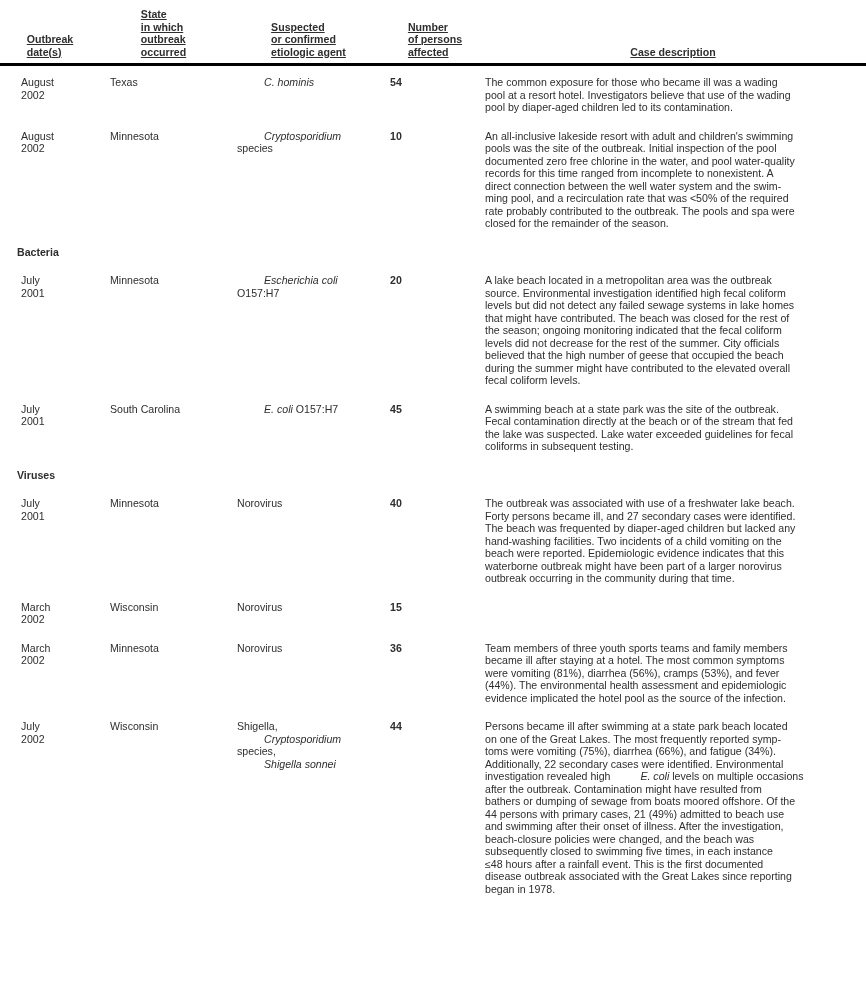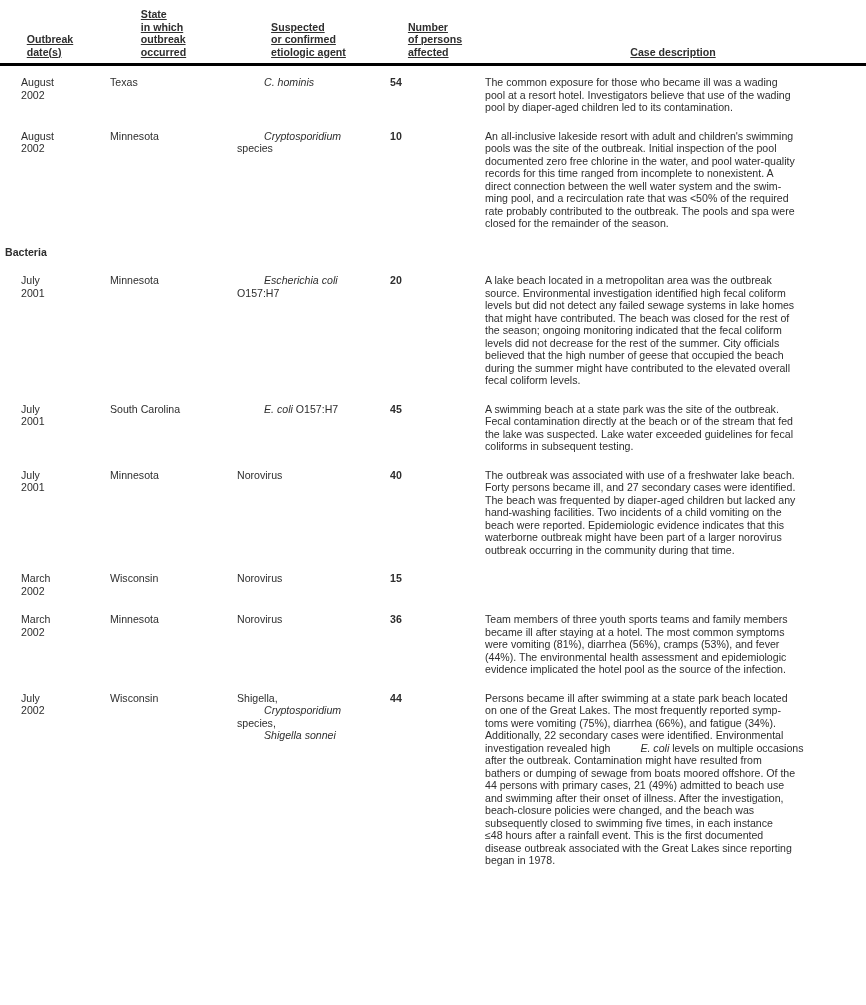--- a/index.html
+++ b/index.html
@@ -33,21 +33,21 @@
   .tbody { padding-top: 10px; }
   .trow { margin-bottom: 16px; }
   .c-date   { padding-left: 21px;  white-space: pre-line; }
   .c-state  { padding-left: 10px; }
   .c-agent  { padding-left: 10px; white-space: pre-line; }
   .c-num    { text-align: left; font-weight: bold; }
   .c-desc   { padding-left: 5px; padding-right: 8px; white-space: pre-line; }
   .section-label {
     font-weight: bold;
     padding-left: 5px;
-    margin: 2px 0 16px 0;
+    margin: 2px 0 16px 12px;
   }
   i { font-style: italic; margin-left: 27px; }
 </style>
 </head>
 <body>
 
 <div class="page">
 
   <div class="grid-row thead">
     <div class="th"><span class="lbl">Outbreak
@@ -114,20 +114,21 @@
         <div class="c-date">July
 2001</div>
         <div class="c-state">South Carolina</div>
         <div class="c-agent"><i>E. coli</i><span> O157:H7</span></div>
         <div class="c-num">45</div>
         <div class="c-desc"><span>A swimming beach at a state park was the site of the outbreak.
 Fecal contamination directly at the beach or of the stream that fed
 the lake was suspected. Lake water exceeded guidelines for fecal
 coliforms in subsequent testing.</span></div>
       </div>
+      <div class="section-label">Viruses</div>
       <div class="grid-row trow">
         <div class="c-date">July
 2001</div>
         <div class="c-state">Minnesota</div>
         <div class="c-agent"><span>Norovirus</span></div>
         <div class="c-num">40</div>
         <div class="c-desc"><span>The outbreak was associated with use of a freshwater lake beach.
 Forty persons became ill, and 27 secondary cases were identified.
 The beach was frequented by diaper-aged children but lacked any
 hand-washing facilities. Two incidents of a child vomiting on the

